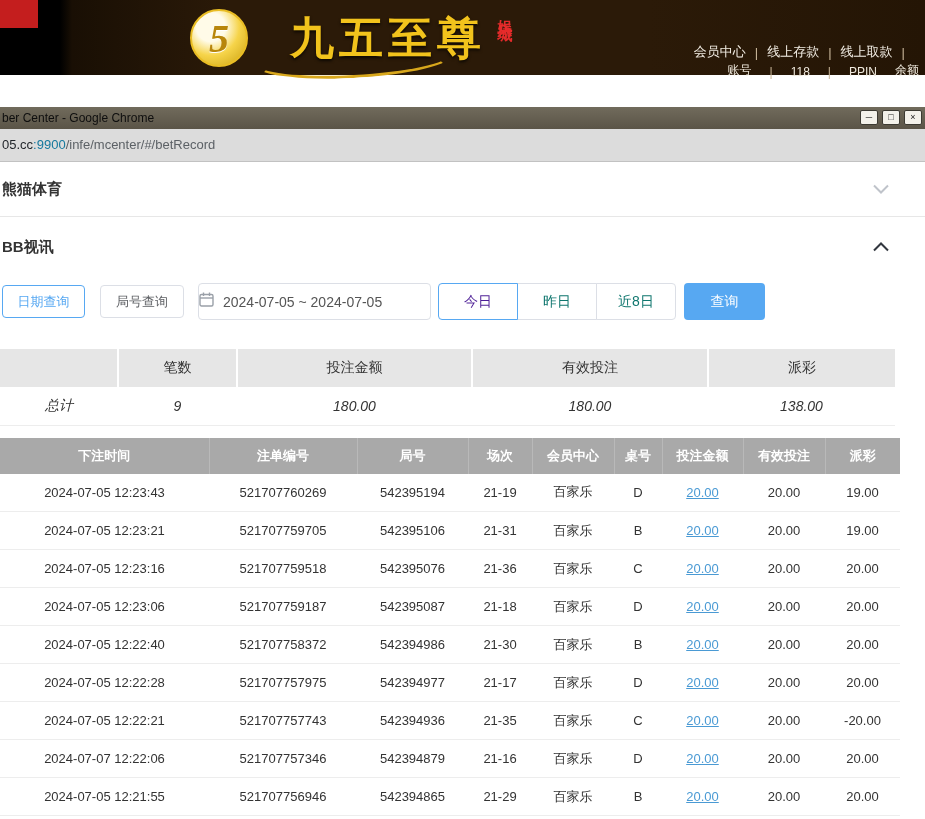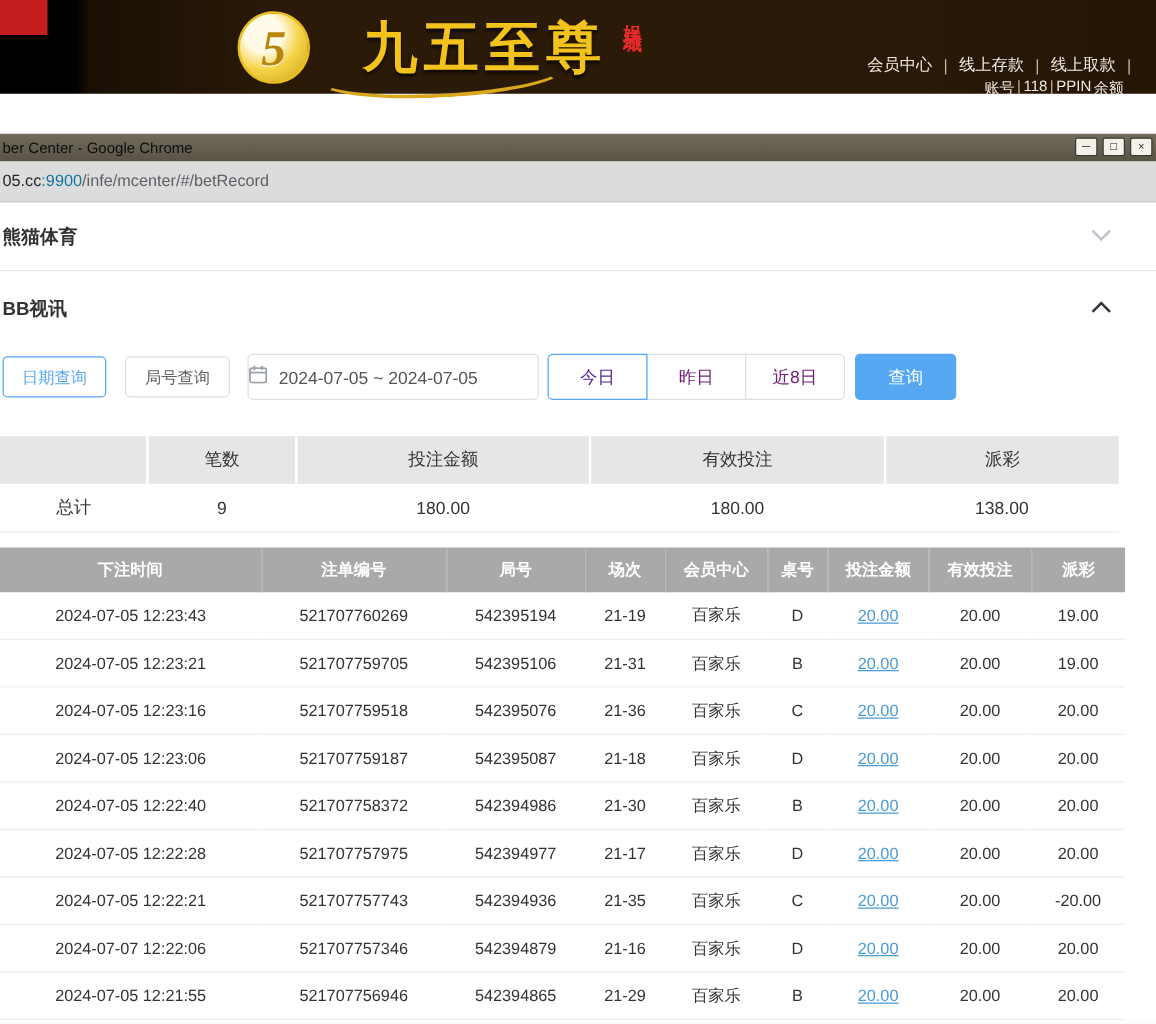--- a/index.html
+++ b/index.html
@@ -19,21 +19,21 @@
   .logo-title { font-family:"Liberation Serif",serif; font-weight:bold; font-size:44px; color:#f2c31c;
     letter-spacing:5px; text-shadow:0 2px 3px rgba(0,0,0,.7); white-space:nowrap;margin-left:32px; }
   .logo-sub { writing-mode:vertical-rl; font-size:15px; font-weight:bold; color:#e62b2b;
     letter-spacing:4px; line-height:18px; height:62px; }
   .gold-ribbon { position:absolute; left:253px; top:40px; width:200px; height:38px;
     border:3px solid transparent; border-bottom-color:#d8a71c; border-radius:50%; transform:rotate(-3deg); }
   .top-nav { position:absolute; right:20px; top:43px; display:flex; align-items:center; gap:9px;
     font-size:13px; color:#f2ede4; }
   .sep { color:#c9b79a; }
   .nav-link { cursor:pointer; }
-  .account-line { position:absolute; right:26px; top:62px; display:flex; align-items:flex-start; gap:2px;
+  .account-line { position:absolute; right:6px; top:62px; display:flex; align-items:flex-end; gap:18px;
     font-size:12px; color:#efe9dd; }
 
   
   .browser { position:absolute; left:0; top:75px; width:925px; height:744px;margin-top:32px; }
   .titlebar { position:relative; height:22px; background:linear-gradient(180deg,#716b5c,#5a5447); }
   .titlebar-text { position:absolute; left:2px; top:4px; font-size:12px; color:#0e0e0e; white-space:nowrap; }
   .win-btns { position:absolute; right:3px; top:3px; display:flex; gap:4px; }
   .win-btn { width:18px; height:15px; background:#f3f1ea; border:1px solid #3c3a32; border-radius:2px;
     font-size:9px; line-height:13px; text-align:center; color:#1c1c1c; cursor:pointer; }
   .urlbar { height:33px; background:#dcdcdc; border-bottom:1px solid #c2c2c2; line-height:32px;
@@ -53,36 +53,36 @@
   
   .filter-bar { position:relative; height:58px; }
   .btn { position:absolute; background:#fff; border-radius:4px; font-size:13px; cursor:pointer;
     display:flex; align-items:center; justify-content:center; }
   .btn-date  { left:2px;   top:8px; width:83px; height:33px; border:1px solid #57a8f2; color:#57a8f2; }
   .btn-round { left:100px; top:8px; width:84px; height:33px; border:1px solid #dcdfe6; color:#606266; }
   .date-input { position:absolute; left:198px; top:6px; width:233px; height:37px; border:1px solid #dcdfe6;
     border-radius:4px; background:#fff; display:flex; align-items:center; gap:9px; cursor:pointer; }
   .date-text { font-size:14px; color:#555; }
   .seg { position:absolute; left:438px; top:6px; display:flex; height:37px; }
-  .seg-btn { width:80px; border:1px solid #dcdfe6; background:#fff; font-size:14px; color:#701a75;
+  .seg-btn { width:80px; border:1px solid #dcdfe6; background:#fff; font-size:14px; color:#0f766e;
     display:flex; align-items:center; justify-content:center; cursor:pointer; }
   .seg-btn + .seg-btn { margin-left:-1px; }
   .seg-btn.first { border-radius:4px 0 0 4px; }
   .seg-btn.last  { border-radius:0 4px 4px 0; }
   .seg-btn.active { color:#4c1d95; border-color:#57a8f2; z-index:2; }
   .btn-search { left:684px; top:6px; width:81px; height:37px; background:#57a8f2; border:none;
     color:#fff; font-size:14px; }
 
   
   .summary-table { margin-top:14px; width:895px; border-collapse:collapse; table-layout:fixed; }
   .summary-table th { height:38px; background:#e6e6e6; font-size:14px; font-weight:normal; color:#333;
     border-right:2px solid #fff; }
   .summary-table th:last-child { border-right:none; }
   .summary-table td { height:38px; text-align:center; font-size:14px; color:#333;
-    border-bottom:1px solid #ededed; }
+    border-bottom:1px solid #ededed;font-style:italic; }
 
   
   .main-table { margin-top:12px; width:900px; border-collapse:collapse; table-layout:fixed; }
   .main-table th { height:36px; background:#a9a9a9; color:#fff; font-size:13px; font-weight:bold;
     border-right:1px solid #b9b9b9; }
   .main-table th:last-child { border-right:none; }
   .main-table td { height:38px; text-align:center; font-size:13px; color:#333;
     border-bottom:1px solid #ededed; background:#fff; }
   .amt-link { color:#4a9ad4; text-decoration:underline; cursor:pointer; }
   .neg { color:#f1403c; }

